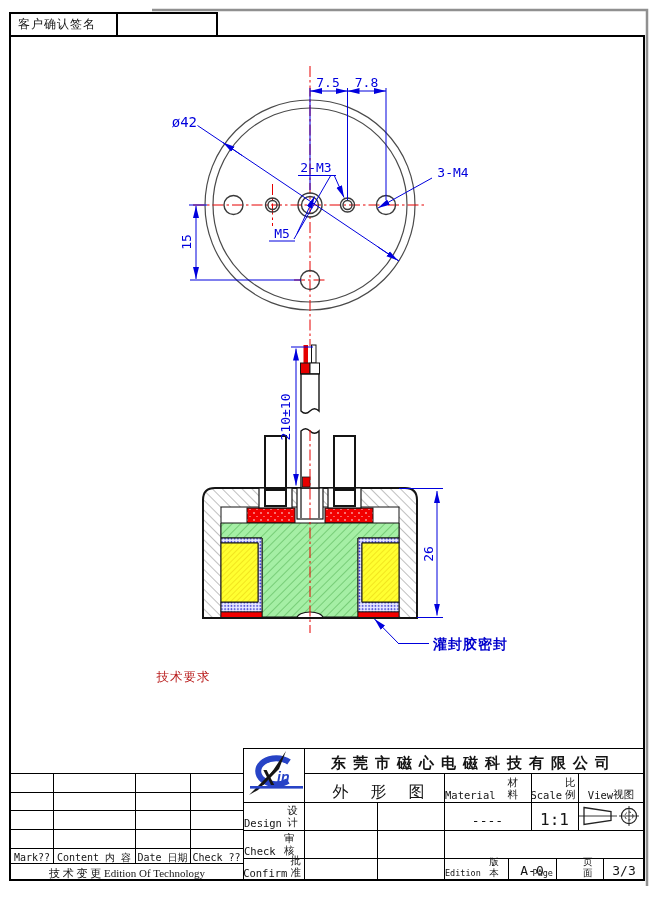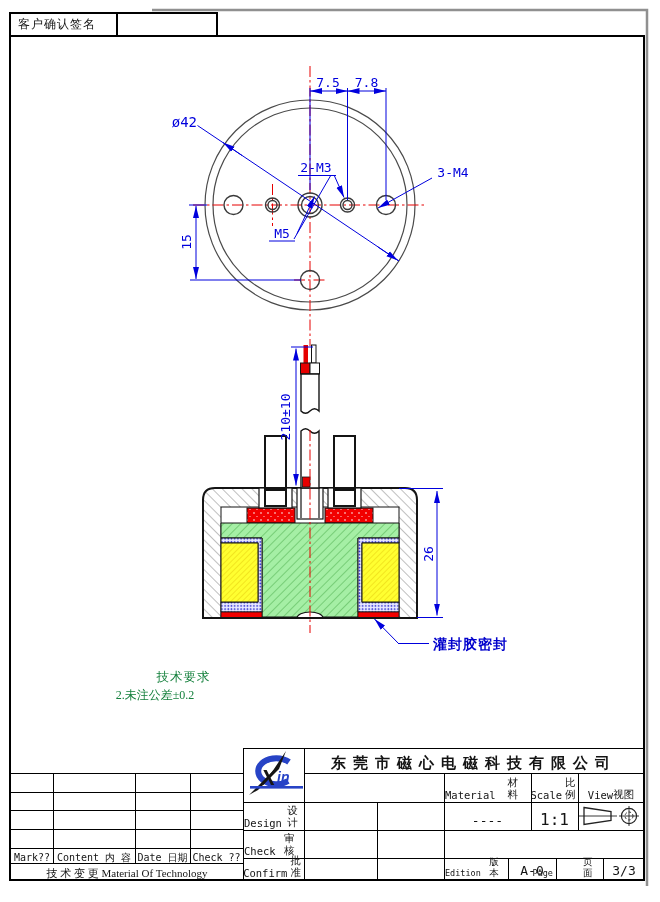--- a/index.html
+++ b/index.html
@@ -17,21 +17,21 @@
   .hdr-cn{font-size:10.5px;letter-spacing:3px;padding-left:3px;}
   .hdr-cn2{font-size:10.5px;letter-spacing:0px;}
   .val{font-size:13px;font-family:"DejaVu Sans Mono",monospace;}
   .scaleval{font-size:16px;font-family:"DejaVu Sans Mono",monospace;}
   .pn{font-size:17px;font-style:italic;font-weight:600;letter-spacing:1.5px;
       font-family:"Liberation Serif",serif;}
   .smhdr-en{font-size:8.5px;font-family:"DejaVu Sans Mono",monospace;}
   .smhdr-cn{font-size:9.5px;letter-spacing:2px;padding-left:2px;}
   .revhdr{font-size:10px;font-family:"DejaVu Sans Mono",monospace;white-space:nowrap;}
   .revfoot{font-size:11px;white-space:nowrap;}
-  .techreq{font-size:12px;line-height:18px;color:#15803d;}
+  .techreq{font-size:12px;line-height:18px;color:#b91c1c;}
   .techreq .title{padding-left:57px;font-size:12.5px;letter-spacing:1px;}
 </style>
 </head>
 <body>
 
 <div class="sheet">
 
 <svg width="660" height="902" viewBox="0 0 660 902">
   <defs>
     <marker id="ab" markerWidth="12" markerHeight="8" refX="12" refY="4" orient="auto-start-reverse" markerUnits="userSpaceOnUse">
@@ -232,32 +232,32 @@
     <line x1="619" y1="816" x2="639" y2="816" stroke-width="0.9"></line>
     <line x1="629" y1="806" x2="629" y2="826" stroke-width="0.9"></line>
   </g>
 </svg>
 
 <div class="t sig-label" style="left:11px;top:14px;width:105px;height:21px;">客户确认签名</div>
 <div class="t" style="left:118px;top:14px;width:98px;height:21px;"></div>
 
 <div class="t techreq" style="left:30px;top:668px;width:250px;">
   <div class="title">技术要求</div>
-  <div>2.未注公差±0.2</div>
 </div>
 
 <div class="cell revhdr" style="left:11px;top:848px;width:42px;height:15px;">Mark??</div>
 <div class="cell revhdr" style="left:53px;top:848px;width:82px;height:15px;">Content 内 容</div>
 <div class="cell revhdr" style="left:135px;top:848px;width:55px;height:15px;">Date 日期</div>
 <div class="cell revhdr" style="left:190px;top:848px;width:53px;height:15px;">Check ??</div>
-<div class="cell revfoot" style="left:11px;top:863px;width:232px;height:17px;">技 术 变 更  Material Of Technology</div>
+<div class="cell revfoot" style="left:11px;top:863px;width:232px;height:17px;">技 术 变 更  Edition Of Technology</div>
 
 <div class="cell" style="left:305px;top:749px;width:338px;height:23px;">
   <div class="company-cn">东莞市磁心电磁科技有限公司</div>
 </div>
+<div class="cell dtitle" style="left:305px;top:774px;width:138px;height:27px;">外 形 图</div>
 
 <div class="cell" style="left:445px;top:774px;width:85px;height:27px;">
   <div class="hdr-en">Material</div>
   <div class="hdr-cn">材 料</div>
 </div>
 <div class="cell" style="left:532px;top:774px;width:45px;height:27px;">
   <div class="hdr-en">Scale</div>
   <div class="hdr-cn">比 例</div>
 </div>
 <div class="cell" style="left:579px;top:774px;width:64px;height:27px;">

